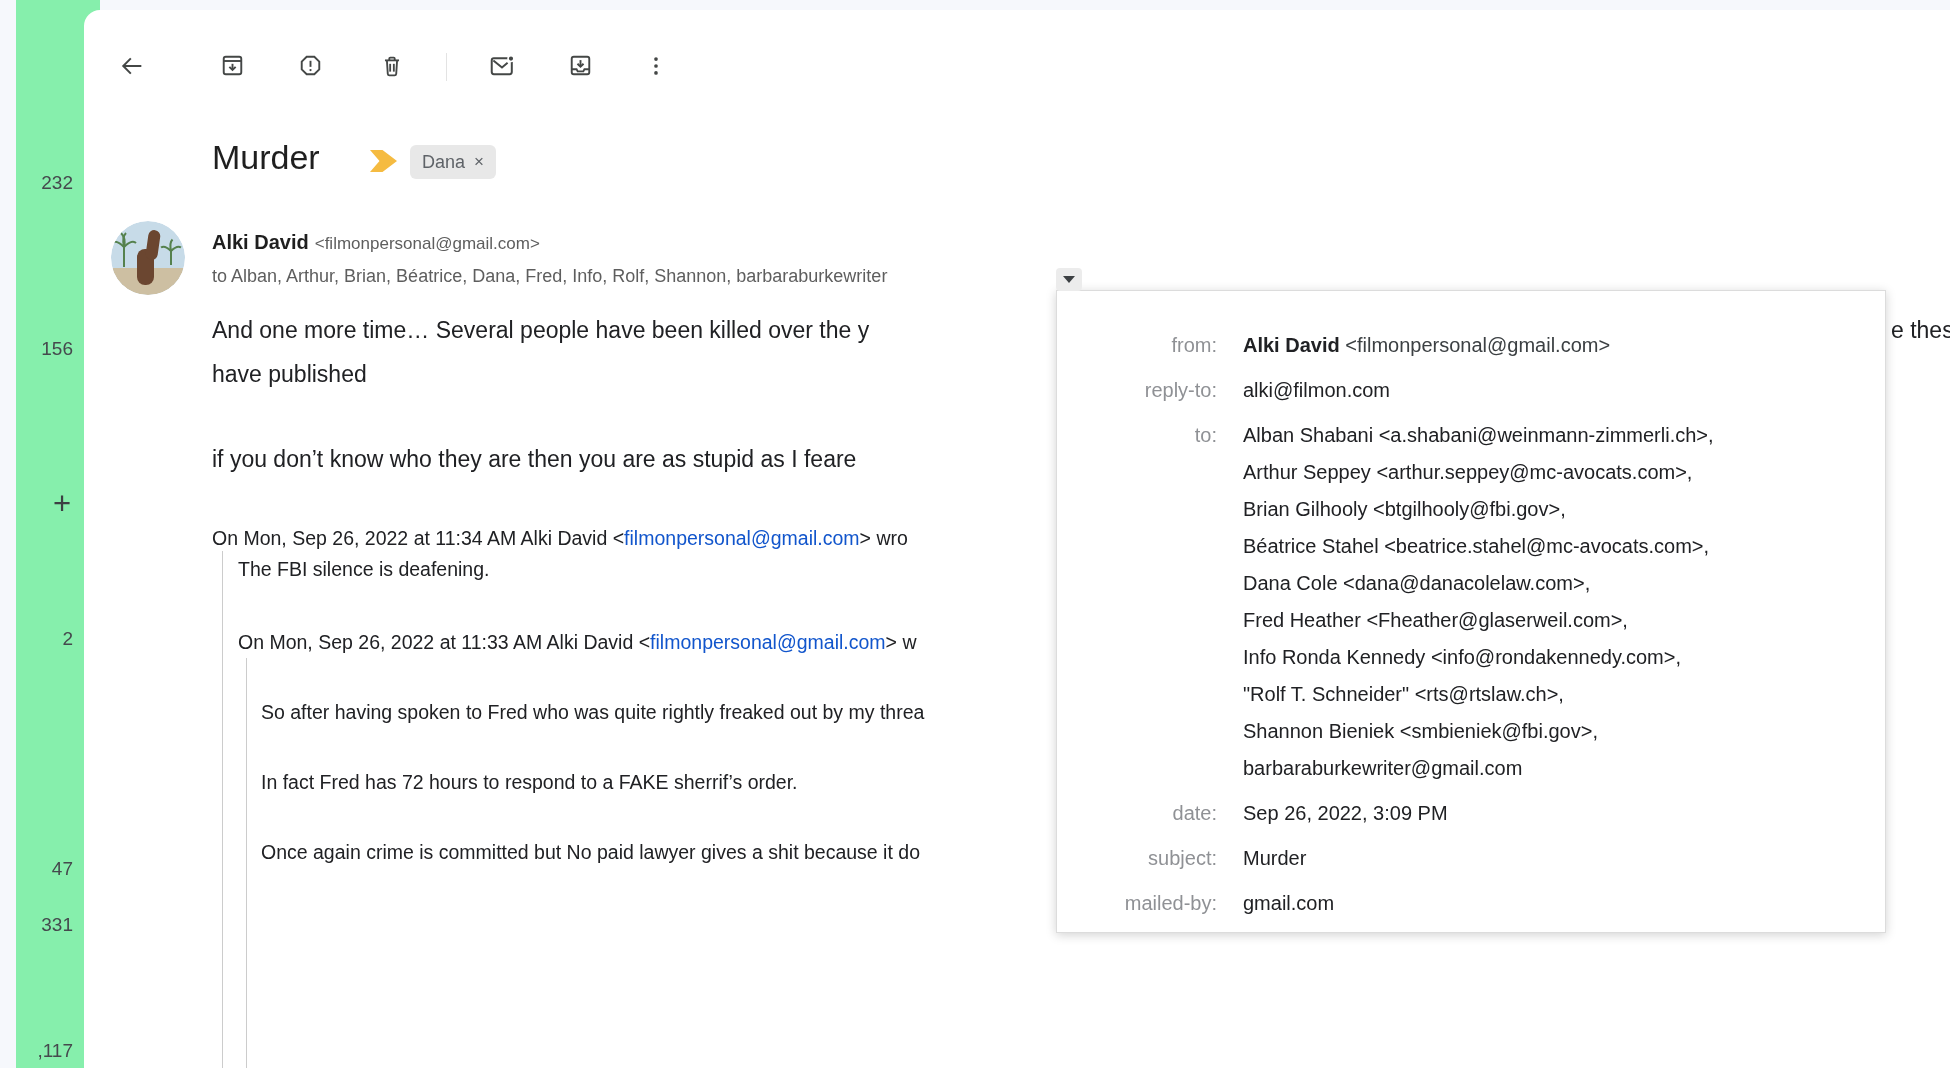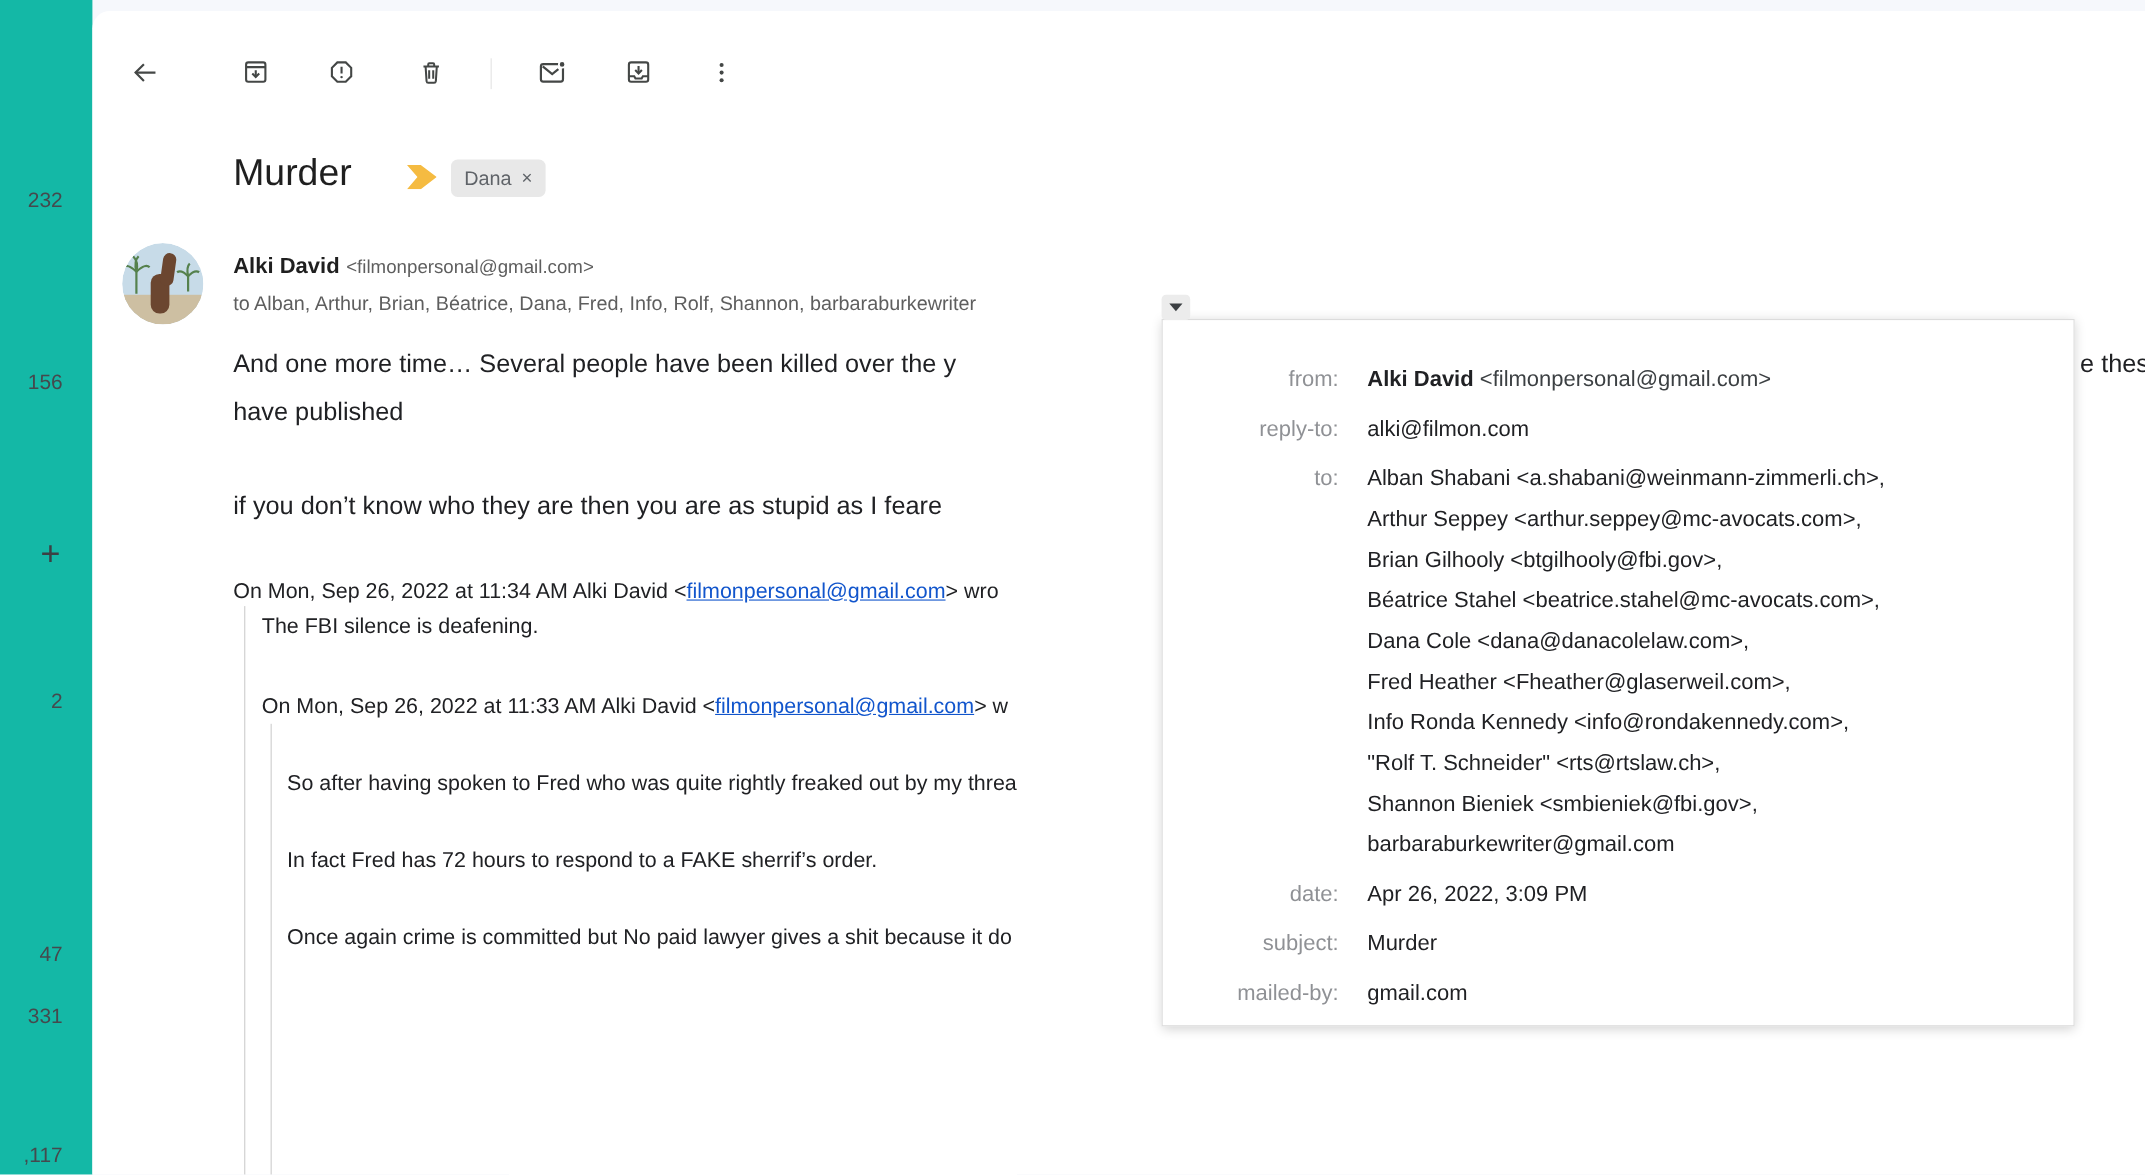--- a/index.html
+++ b/index.html
@@ -1,20 +1,20 @@
 <!DOCTYPE html>
 <html><head>
 <meta charset="utf-8">
 <style>
   html,body{margin:0;padding:0;}
   body{background:#f6f8fc;font-family:"Liberation Sans",sans-serif;color:#202124;}
   .page{position:relative;width:1950px;height:1068px;overflow:hidden;background:#f6f8fc;}
 
   
-  .rail{position:absolute;left:0;top:0;width:84px;height:100%;overflow:hidden;background:#14b8a6;}
+  .rail{position:absolute;left:16px;top:0;width:84px;height:100%;overflow:hidden;background:#86efac;}
   .rail-count{position:absolute;right:27px;font-size:19px;color:#45494d;white-space:nowrap;}
   .rail-count:nth-of-type(1){top:172px;}
   .rail-count:nth-of-type(2){top:338px;}
   .rail-count:nth-of-type(3){top:486px;font-size:31px;font-weight:300;color:#3c4043;right:29px;}
   .rail-count:nth-of-type(4){top:628px;}
   .rail-count:nth-of-type(5){top:858px;}
   .rail-count:nth-of-type(6){top:914px;}
   .rail-count:nth-of-type(7){top:1040px;}
 
   
@@ -52,21 +52,21 @@
   .b-q1line{left:154px;top:548px;}
   .b-q2head{left:154px;top:621px;}
   .b-q2l1{left:177px;top:691px;}
   .b-q2l2{left:177px;top:761px;}
   .b-q2l3{left:177px;top:831px;}
   .frag-top{left:1807px;top:307px;}
   .frag-bottom{left:1879px;top:831px;}
   .qborder{position:absolute;width:1px;background:#cccccc;}
   .qb1{left:138px;top:541px;bottom:0;}
   .qb2{left:162px;top:648px;bottom:0;}
-  a.mlink{color:#1155cc;text-decoration:underline;cursor:pointer;}
+  a.mlink{color:#1155cc;cursor:pointer;}
 
   
   .popup{position:absolute;left:1056px;top:290px;width:830px;height:643px;background:#fff;border:1px solid #dcdcdc;box-shadow:0 2px 10px rgba(0,0,0,0.18);z-index:10;box-sizing:border-box;padding-top:36px;overflow:hidden;}
   .drow{display:grid;grid-template-columns:136px auto;column-gap:26px;padding-left:24px;line-height:37px;margin-bottom:8px;}
   .dlabel{text-align:right;color:#8f9195;font-size:20px;align-self:start;}
   .dvalue{color:#202124;font-size:20px;white-space:nowrap;}
   .dvalue .vbold{font-weight:bold;color:#202124;}
   .dvalue .vmail{color:#3c4043;}
   .to-line{line-height:37px;white-space:nowrap;}
 </style>
@@ -229,21 +229,21 @@
         <div class="to-line">Dana Cole &lt;dana@danacolelaw.com&gt;,</div>
         <div class="to-line">Fred Heather &lt;Fheather@glaserweil.com&gt;,</div>
         <div class="to-line">Info Ronda Kennedy &lt;info@rondakennedy.com&gt;,</div>
         <div class="to-line">"Rolf T. Schneider" &lt;rts@rtslaw.ch&gt;,</div>
         <div class="to-line">Shannon Bieniek &lt;smbieniek@fbi.gov&gt;,</div>
         <div class="to-line">barbaraburkewriter@gmail.com</div>
       </div>
     </div>
     <div class="drow">
       <div class="dlabel">date:</div>
-      <div class="dvalue">Apr 26, 2022, 3:09 PM</div>
+      <div class="dvalue">Sep 26, 2022, 3:09 PM</div>
     </div>
     <div class="drow">
       <div class="dlabel">subject:</div>
       <div class="dvalue">Murder</div>
     </div>
     <div class="drow">
       <div class="dlabel">mailed-by:</div>
       <div class="dvalue">gmail.com</div>
     </div>
   </div>

